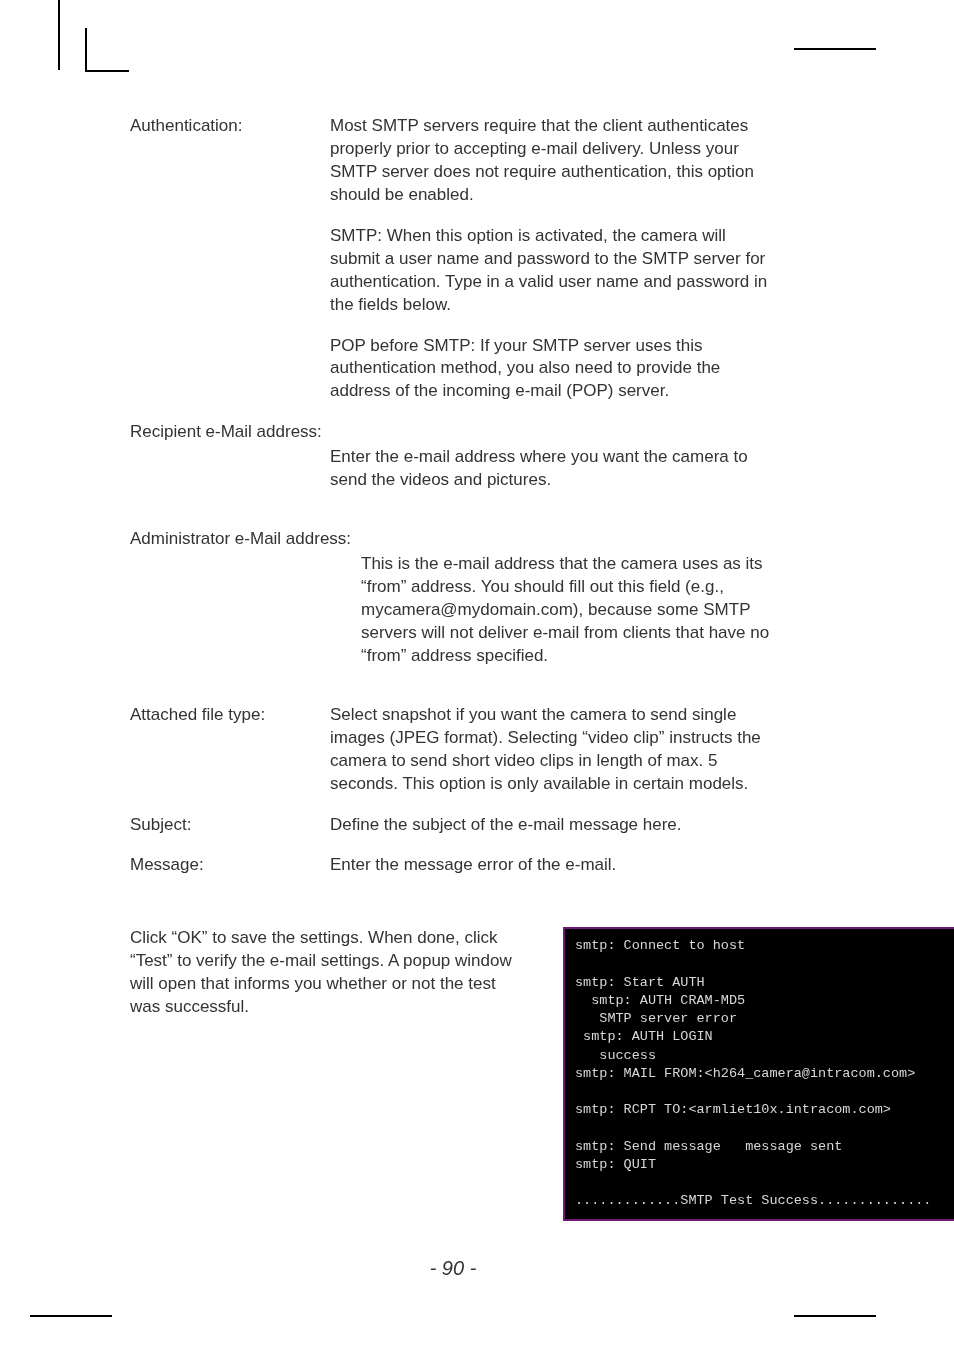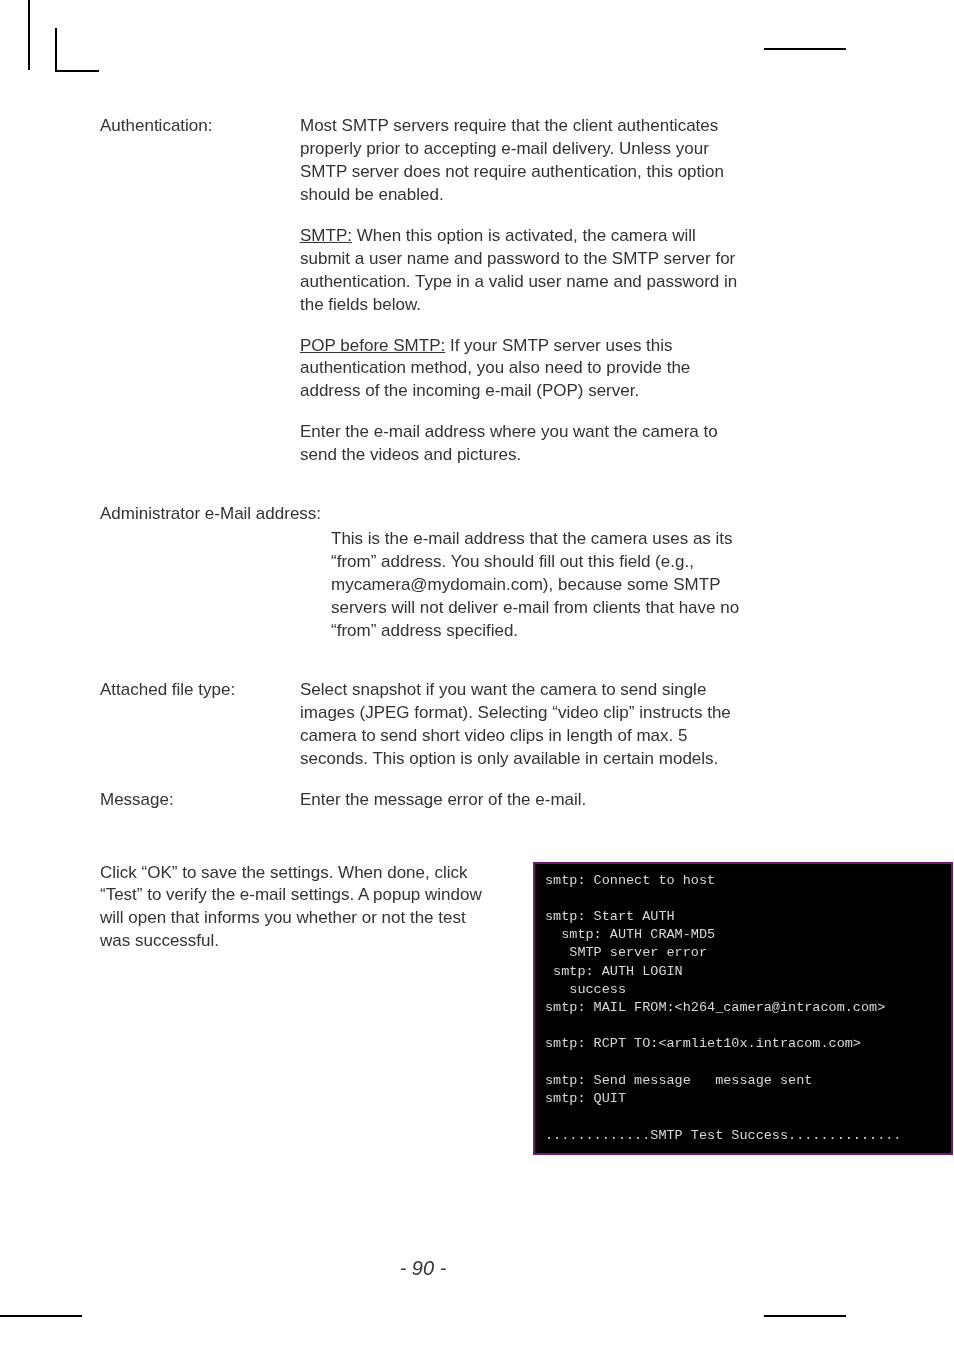--- a/index.html
+++ b/index.html
@@ -8,37 +8,38 @@
     background: #fff;
     font-family: Verdana, Geneva, sans-serif;
     color: #333;
   }
   .sheet {
     width: 846px;
     height: 1365px;
     position: relative;
     box-sizing: border-box;
     padding: 115px 100px 0 100px;
+    margin-left: 30px;
   }
   .crop-tl { position: absolute; top: 28px; left: 55px; width: 42px; height: 42px;
              border-left: 2px solid #000; border-bottom: 2px solid #000; }
   .crop-tl2 { position: absolute; top: 0px; left: 0px; width: 28px; height: 70px;
               border-right: 2px solid #000; }
   .crop-bl { position: absolute; bottom: 0px; left: 0px; width: 82px; height: 48px;
              border-top: 2px solid #000; }
   .crop-br { position: absolute; bottom: 0px; right: 0px; width: 82px; height: 48px;
              border-top: 2px solid #000; }
   .crop-tr { position: absolute; top: 0px; right: 0px; width: 82px; height: 48px;
              border-bottom: 2px solid #000; }
 
   .row { display: flex; margin-bottom: 18px; }
   .label-col { width: 200px; flex: 0 0 200px; font-size: 17px; line-height: 1.35; color: #333; }
   .text-col { flex: 1; font-size: 17px; line-height: 1.35; color: #333; }
   .para { margin-bottom: 18px; }
-  .u { text-decoration: underline; }
+  .u { }
   .two-col { display: flex; gap: 38px; margin-top: 50px; }
   .two-col .left { flex: 0 0 395px; font-size: 17px; line-height: 1.35; }
   .two-col .right { flex: 1; }
   .terminal {
     background: #000;
     color: #d8d8d8;
     font-family: "Courier New", monospace;
     font-size: 13.5px;
     line-height: 1.35;
     padding: 8px 10px;
@@ -72,36 +73,43 @@
   <div id="defs-container">
       <div class="row">
         <div class="label-col">Authentication:</div>
         <div class="text-col">
           <div class="para" style="margin-bottom: 18px;">Most SMTP servers require that the client authenticates properly prior to accepting e-mail delivery. Unless your SMTP server does not require authentication, this option should be enabled.</div>
           <div class="para" style="margin-bottom: 18px;"><span class="u">SMTP:</span> When this option is activated, the camera will submit a user name and password to the SMTP server for authentication. Type in a valid user name and password in the fields below.</div>
           <div class=""><span class="u">POP before SMTP:</span> If your SMTP server uses this authentication method, you also need to provide the address of the incoming e-mail (POP) server.</div>
         </div>
       </div>
       <div class="row" style="flex-direction: column; margin-bottom: 18px;">
+        <div style="font-size: 17px; line-height: 1.35; margin-bottom: 2px;">Recipient e-Mail address:</div>
         <div style="display: flex;">
           <div style="flex: 0 0 200px;"></div>
           <div class="text-col para">Enter the e-mail address where you want the camera to send the videos and pictures.</div>
         </div>
       </div>
       <div class="row" style="flex-direction: column; margin-bottom: 18px;">
         <div style="font-size: 17px; line-height: 1.35; margin-bottom: 2px;">Administrator e-Mail address:</div>
         <div style="display: flex; gap: 31px;">
           <div style="flex: 0 0 200px;"></div>
           <div class="text-col para">This is the e-mail address that the camera uses as its “from” address. You should fill out this field (e.g., mycamera@mydomain.com), because some SMTP servers will not deliver e-mail from clients that have no “from” address specified.</div>
         </div>
       </div>
       <div class="row">
         <div class="label-col">Attached file type:</div>
         <div class="text-col">
           <div class="">Select snapshot if you want the camera to send single images (JPEG format). Selecting “video clip” instructs the camera to send short video clips in length of max. 5 seconds. This option is only available in certain models.</div>
+        </div>
+      </div>
+      <div class="row">
+        <div class="label-col">Subject:</div>
+        <div class="text-col">
+          <div class="">Define the subject of the e-mail message here.</div>
         </div>
       </div>
       <div class="row">
         <div class="label-col">Message:</div>
         <div class="text-col">
           <div class="">Enter the message error of the e-mail.</div>
         </div>
       </div>
     </div>
 

